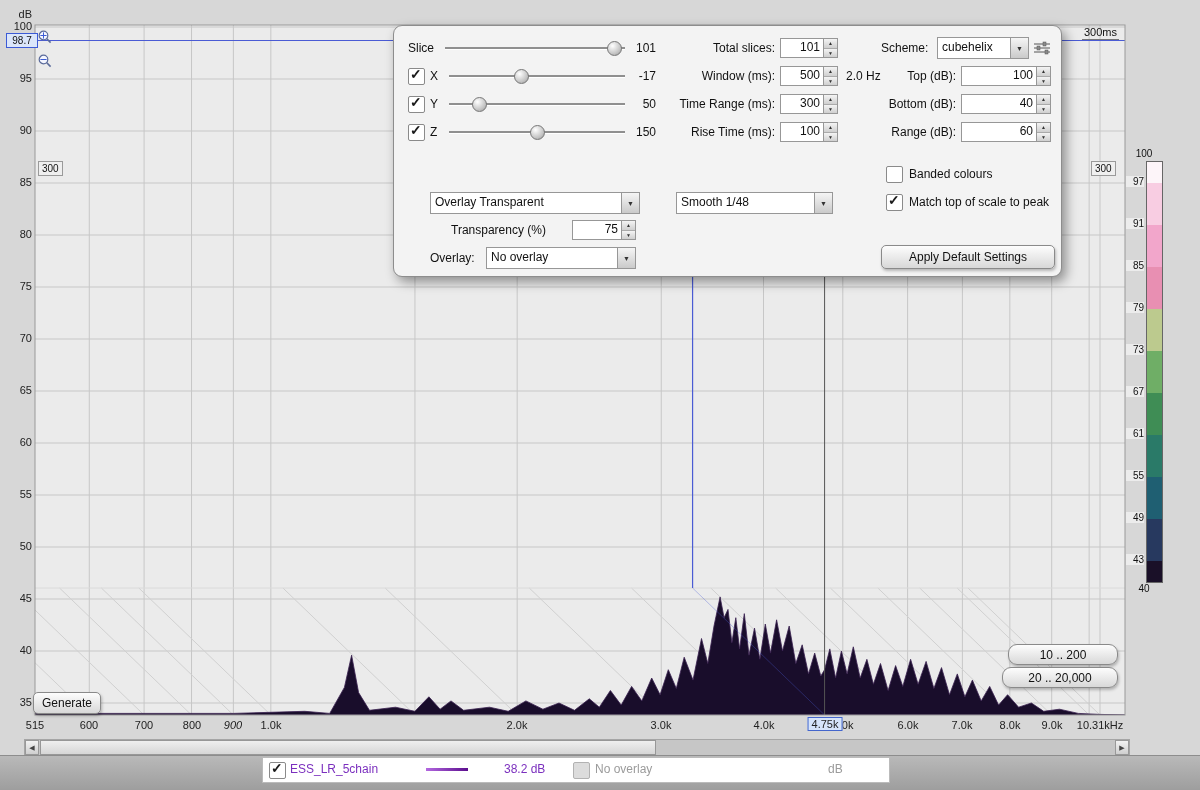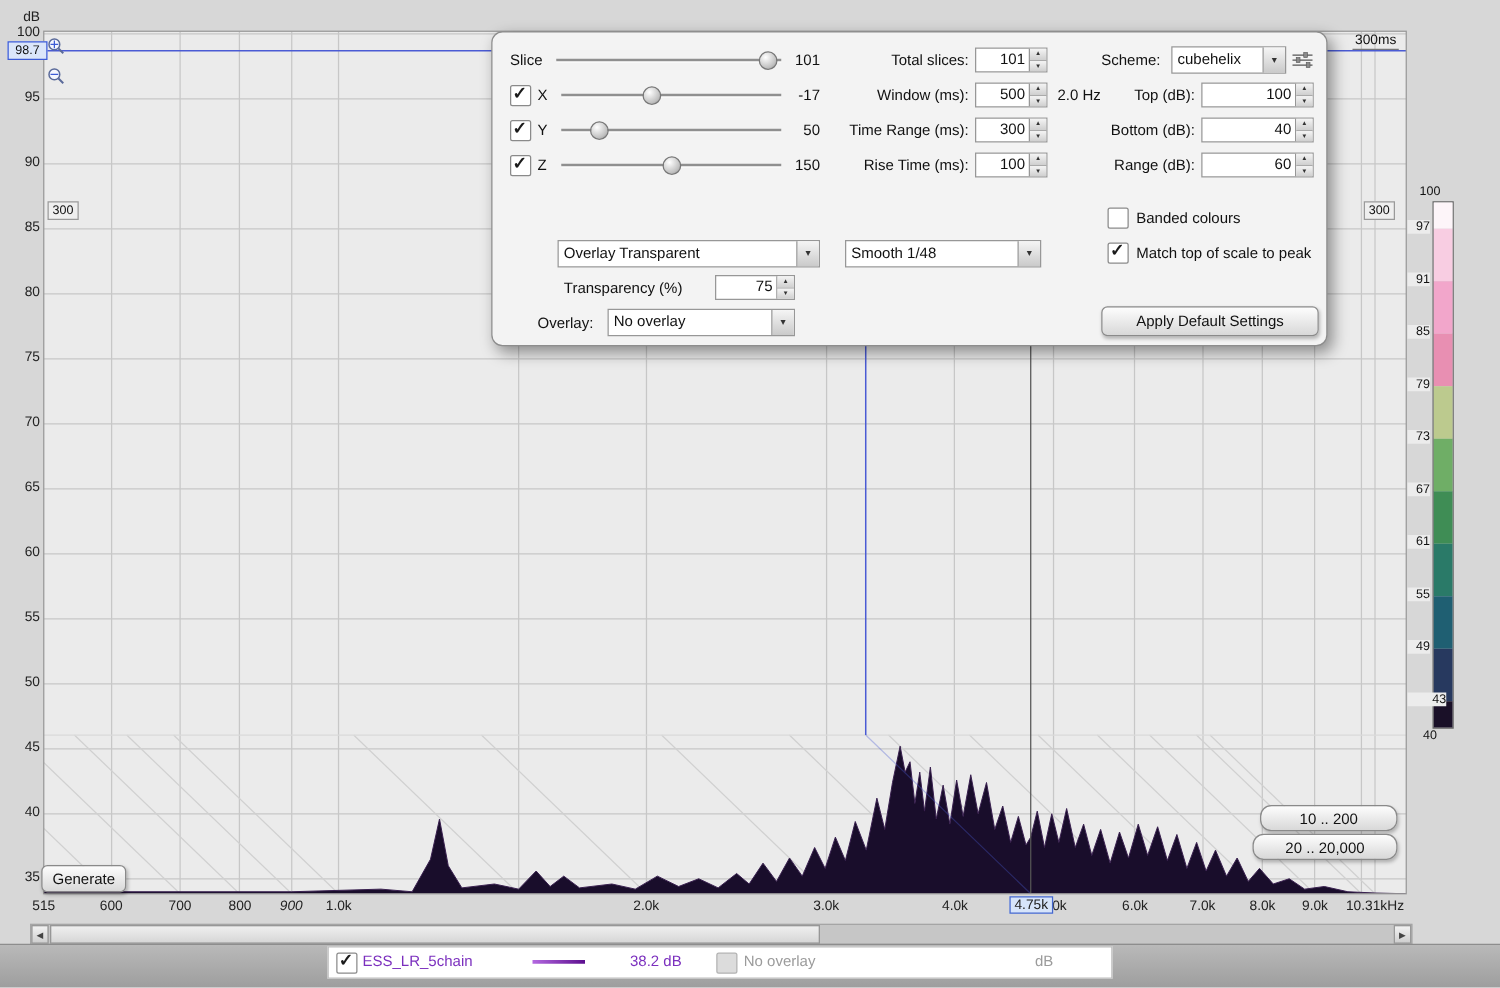--- a/index.html
+++ b/index.html
@@ -225,21 +225,21 @@
         </div>
         <div class="cblbl" style="top: 15px;">97</div>
         <div class="cblbl" style="top: 57px;">91</div>
         <div class="cblbl" style="top: 99px;">85</div>
         <div class="cblbl" style="top: 141px;">79</div>
         <div class="cblbl" style="top: 183px;">73</div>
         <div class="cblbl" style="top: 225px;">67</div>
         <div class="cblbl" style="top: 267px;">61</div>
         <div class="cblbl" style="top: 309px;">55</div>
         <div class="cblbl" style="top: 351px;">49</div>
-        <div class="cblbl" style="top: 393px; padding-left: 13px;">43</div>
+        <div class="cblbl" style="top: 393px;">43</div>
       </div>
     <div id="cbbot" style="position:relative;height:12px;margin-top:2px;">40</div>
   </div>
 
   <div class="dlg" style="left:393px;top:25px;width:667px;height:250px;">
 
     <div class="row" style="left:14px;top:12px;width:248px;">
       <span class="lbl" style="width:32px;">Slice</span>
       <div class="slider">
         <div class="strack"></div>
@@ -272,21 +272,21 @@
       <span class="cb checked"></span>
       <span class="lbl" style="width:14px;margin-left:5px;">Z</span>
       <div class="slider">
         <div class="strack"></div>
         <div class="knob" style="left: calc(50% - 7px);"></div>
       </div>
       <span class="val" style="width:26px;">150</span>
     </div>
 
 
-    <div class="combo" style="left:52px;top:166px;width:208px;">
+    <div class="combo" style="left:36px;top:166px;width:208px;">
       <span class="ctext">Overlay Transparent</span>
       <span class="carrow"></span>
     </div>
 
     <div class="row" style="left:36px;top:194px;width:206px;">
       <span class="rlbl" style="text-align:center;">Transparency (%)</span>
       <div class="spin" style="width:62px;">
         <span class="sval">75</span>
         <span class="sbtns">
             <i class="su"></i>

